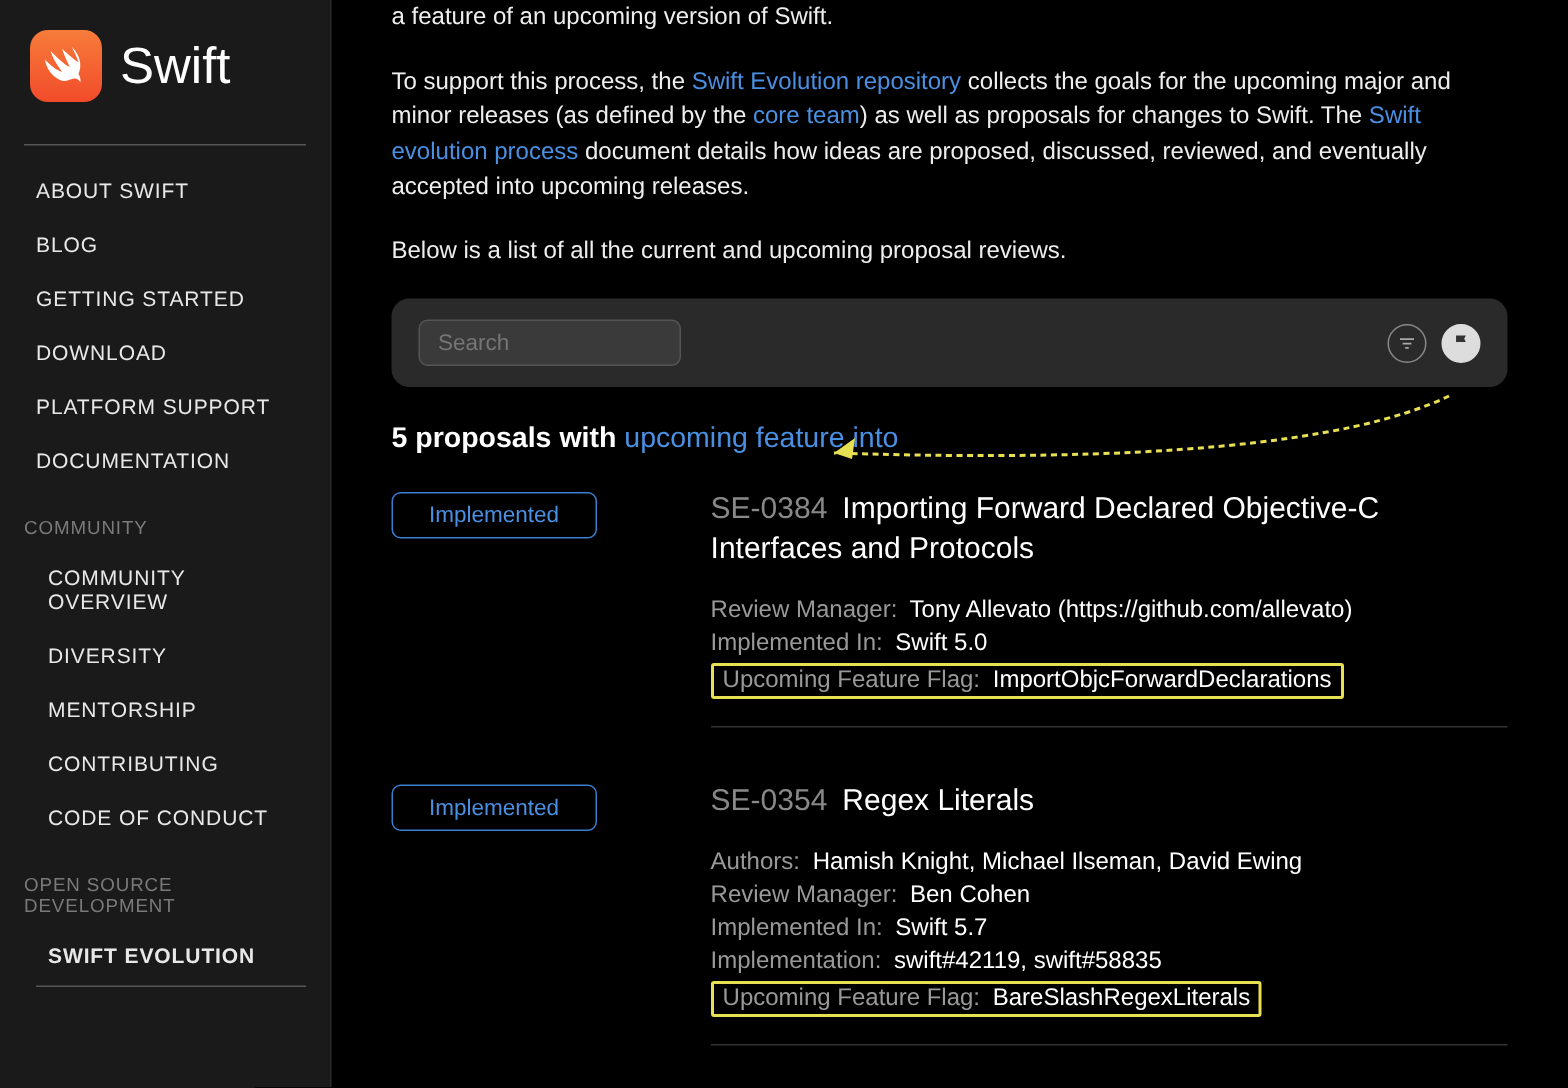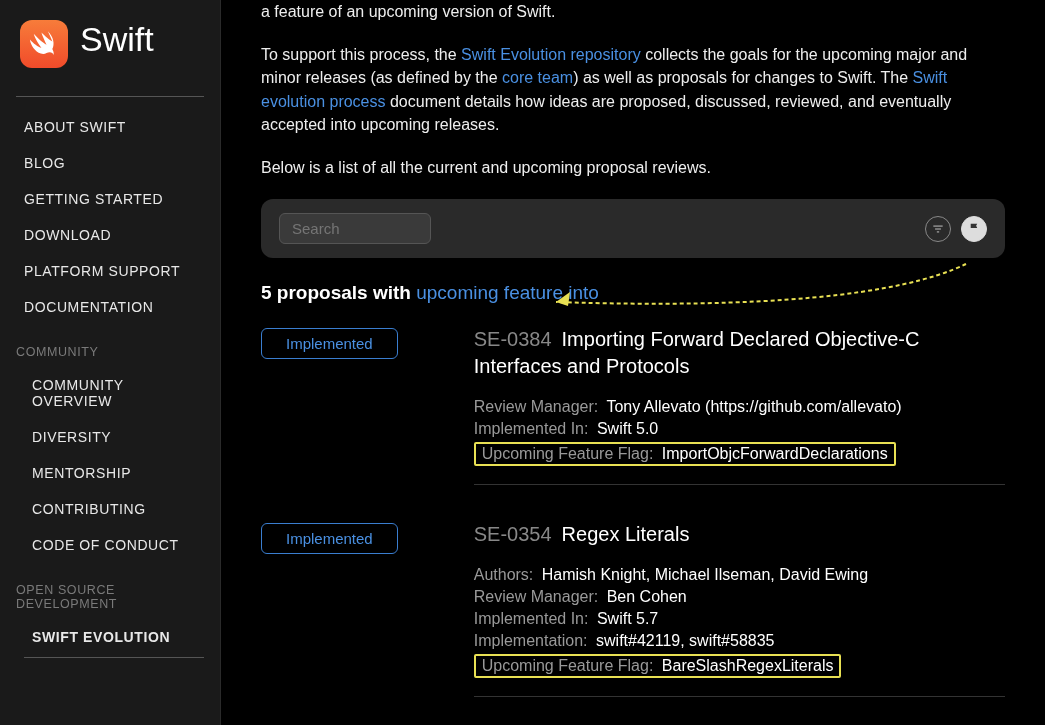--- a/index.html
+++ b/index.html
@@ -14,20 +14,21 @@
   }
   .sidebar {
     width: 220px;
     background: #1a1a1a;
     padding: 20px 16px;
     overflow-y: auto;
     flex-shrink: 0;
   }
   .logo-row {
     display: flex;
+    align-items: center;
     gap: 12px;
     margin-bottom: 28px;
     padding-left: 4px;
   }
   .swift-logo {
     width: 48px; height: 48px;
     background: linear-gradient(180deg,#f77c3a,#f14b2a);
     border-radius: 12px;
     display:flex; align-items:center; justify-content:center;
   }
@@ -90,21 +91,21 @@
     margin-bottom: 24px;
     position: relative;
   }
   .searchbar {
     background: #3a3a3a;
     border: 1px solid #555;
     border-radius: 6px;
     color: #ccc;
     font-size: 15px;
     padding: 6px 12px;
-    width: 152px;
+    width: 175px;
   }
   .search-icons {
     margin-left:auto;
     display:flex;
     gap:10px;
     align-items:center;
   }
   .search-icon-btn {
     width: 26px; height:26px;
     border: 1.5px solid #888;

